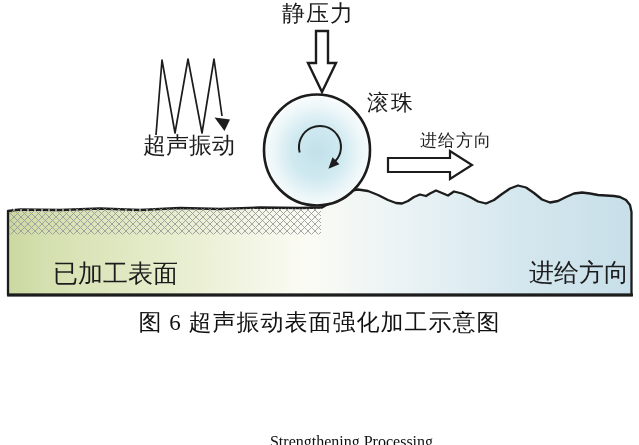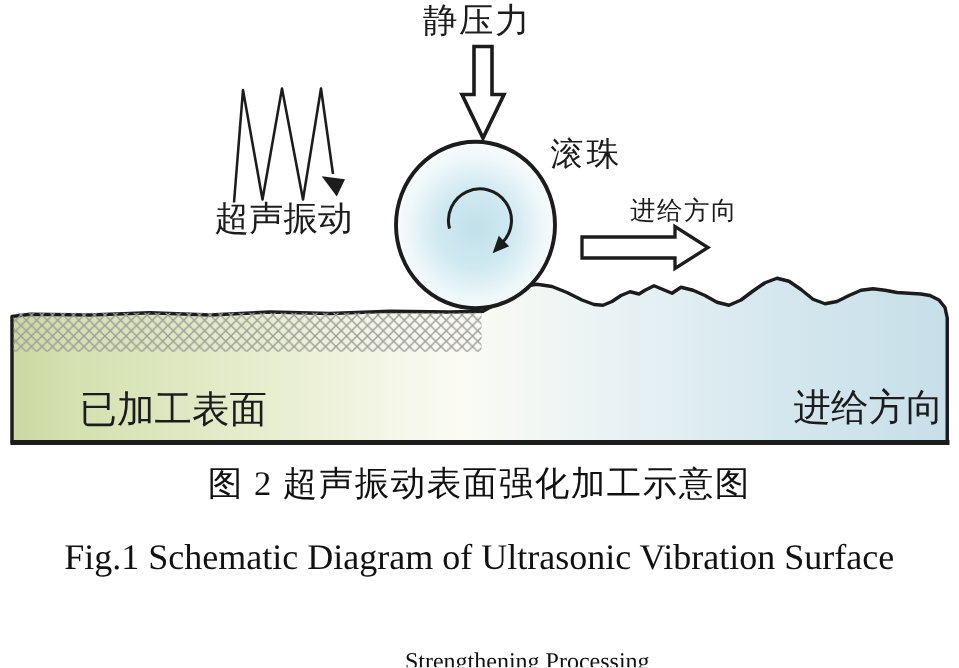--- a/index.html
+++ b/index.html
@@ -85,16 +85,15 @@
     <path d="M388 158 L450 158 L450 151 L472 165 L450 179 L450 172 L388 172 Z" fill="#ffffff" stroke-width="2.2" stroke-linejoin="miter" stroke="#1c1c1c"></path>
   </svg>
 
   <div class="lbl lbl-static">静压力</div>
   <div class="lbl lbl-ball">滚珠</div>
   <div class="lbl lbl-vib">超声振动</div>
   <div class="lbl lbl-feed">进给方向</div>
   <div class="lbl lbl-machined">已加工表面</div>
   <div class="lbl lbl-unmachined">进给方向</div>
 
-  <div class="cap cap-zh">图 2  超声振动表面强化加工示意图</div>
-  <div class="cap cap-en1">Fig.1 Schematic Diagram of Ultrasonic Vibration Surface</div>
+  <div class="cap cap-zh">图 6  超声振动表面强化加工示意图</div>
   <div class="cap cap-en2">Strengthening Processing</div>
 </div>
 
 </body></html>

